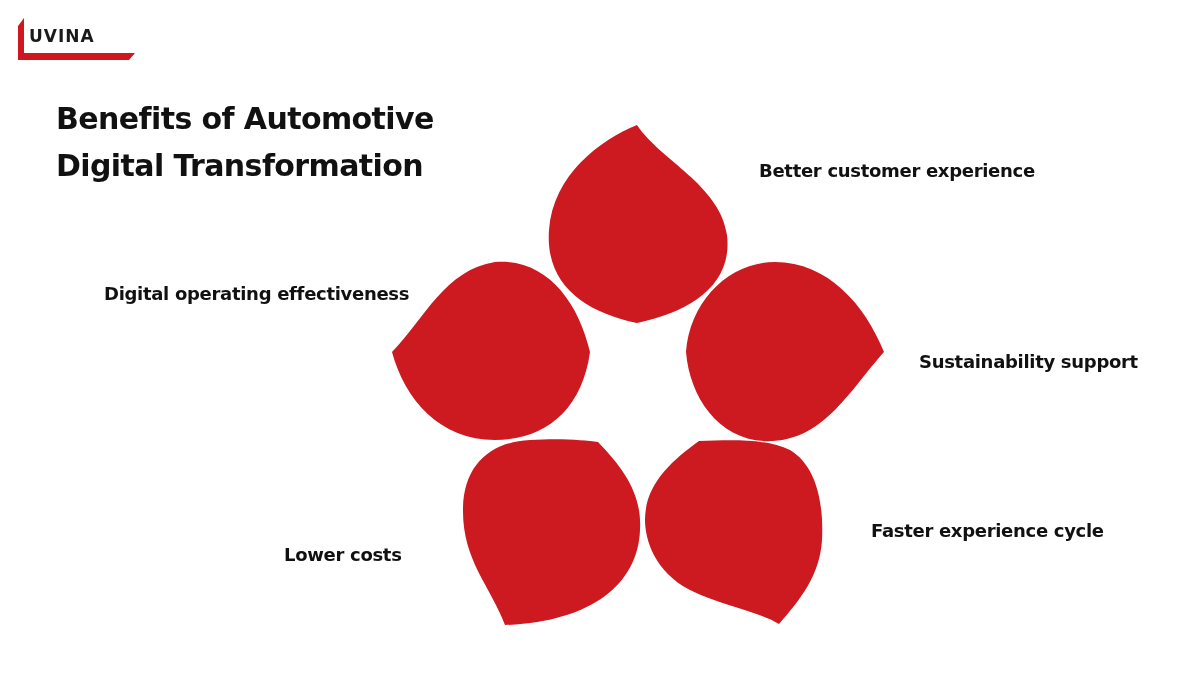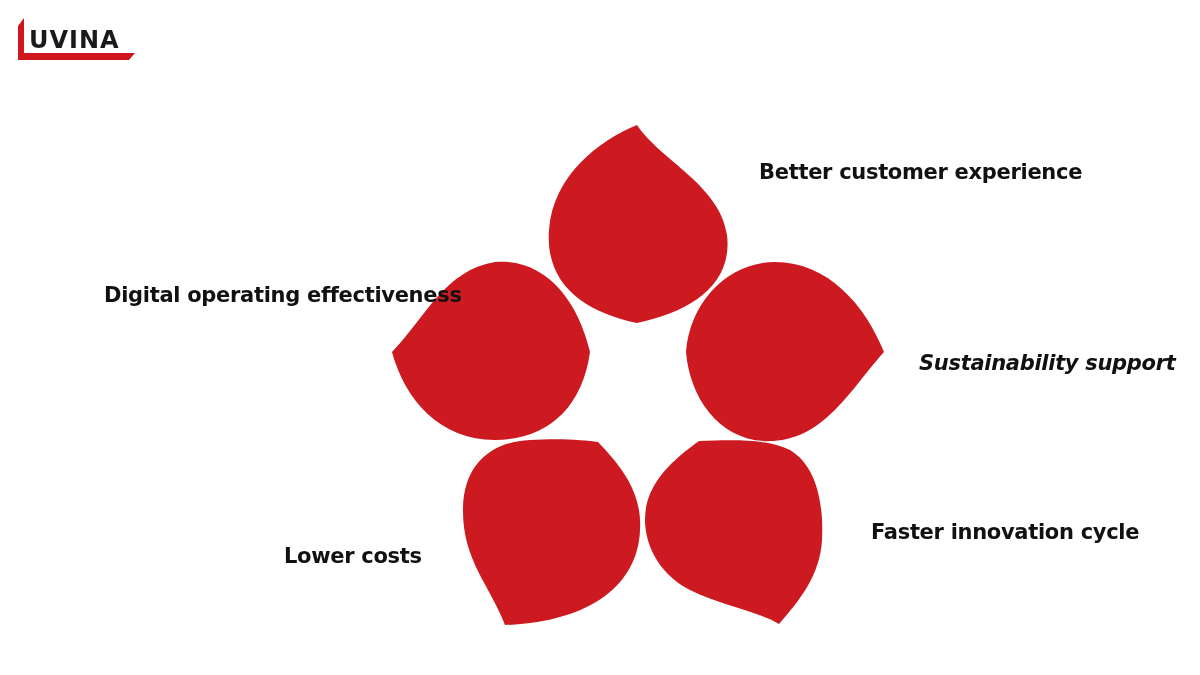--- a/index.html
+++ b/index.html
@@ -3,60 +3,61 @@
   <meta charset="utf-8">
   <style>
     html, body { margin: 0; padding: 0; }
     body {
       width: 1200px; height: 675px; background: #ffffff; position: relative; overflow: hidden;
       font-family: "DejaVu Sans", "Liberation Sans", sans-serif; color: #111111;
     }
     .logo { position: absolute; left: 17px; top: 16px; width: 120px; height: 46px; }
     .logo-text {
       position: absolute; left: 12px; top: 10px;
-      font-family: "DejaVu Sans", sans-serif; font-weight: bold; font-size: 24px;
+      font-family: "DejaVu Sans", sans-serif; font-weight: bold; font-size: 17px;
       letter-spacing: 1px; color: #1a1a1a;
     }
     .title {
       position: absolute; left: 56px; top: 95px; margin: 0;
       font-family: "DejaVu Sans", sans-serif; font-weight: bold;
       font-size: 30px; line-height: 47px; letter-spacing: -0.6px; color: #111111;
     }
     .flower { position: absolute; left: 0; top: 0; }
     .label {
       position: absolute; font-family: "DejaVu Sans", sans-serif; font-weight: bold;
-      font-size: 21px; letter-spacing: -0.3px; color: #111111; white-space: nowrap;
+      font-size: 18px; letter-spacing: -0.3px; color: #111111; white-space: nowrap;
     }
   </style>
 </head>
 <body>
 
 <div class="logo">
   <svg width="120" height="46" viewBox="0 0 120 46">
     <polygon points="1,10 7,2 7,37 118,37 112,44 1,44" fill="#D0161E"></polygon>
   </svg>
   <span class="logo-text">UVINA</span>
 </div>
 
 <h1 class="title">
-  <br>
+  <span>Benefits of Automotive</span><br>
+  <span>Digital Transformation</span>
 </h1>
 
 <svg class="flower" width="1200" height="675" viewBox="0 0 1200 675">
   <g fill="#CC1A20">
 
     <path d="M637,125 C660,160 720,185 727,235 C733,285 690,312 637,323 C585,312 545,285 549,230 C553,175 600,140 637,125 Z"></path>
 
     <path d="M392,352 C425,318 445,270 495,262 C545,258 578,300 590,352 C582,410 545,440 495,440 C440,440 405,400 392,352 Z"></path>
 
     <path d="M884,352 C850,390 825,438 773,441 C722,444 690,400 686,352 C690,300 730,262 775,262 C828,262 865,305 884,352 Z"></path>
 
     <path d="M505,625 C490,585 462,560 463,508 C464,465 490,442 530,440 C560,438 585,440 598,442 C625,470 642,495 640,530 C638,585 590,622 505,625 Z"></path>
 
     <path d="M779,624 C760,612 720,605 690,590 C655,572 645,540 645,520 C645,485 670,462 699,441 C730,440 765,438 790,450 C815,465 824,500 822,540 C820,575 800,600 779,624 Z"></path>
   </g>
 </svg>
 
 <div class="label" style="left:759px; top:160px;">Better customer experience</div>
 <div class="label" style="left:104px; top:283px;">Digital operating effectiveness</div>
-<div class="label" style="left:919px; top:351px;font-style:italic;">Sustainability support</div>
-<div class="label" style="left:871px; top:520px;">Faster innovation cycle</div>
+<div class="label" style="left:919px; top:351px;">Sustainability support</div>
+<div class="label" style="left:871px; top:520px;">Faster experience cycle</div>
 <div class="label" style="left:284px; top:544px;">Lower costs</div>
 
 </body></html>

